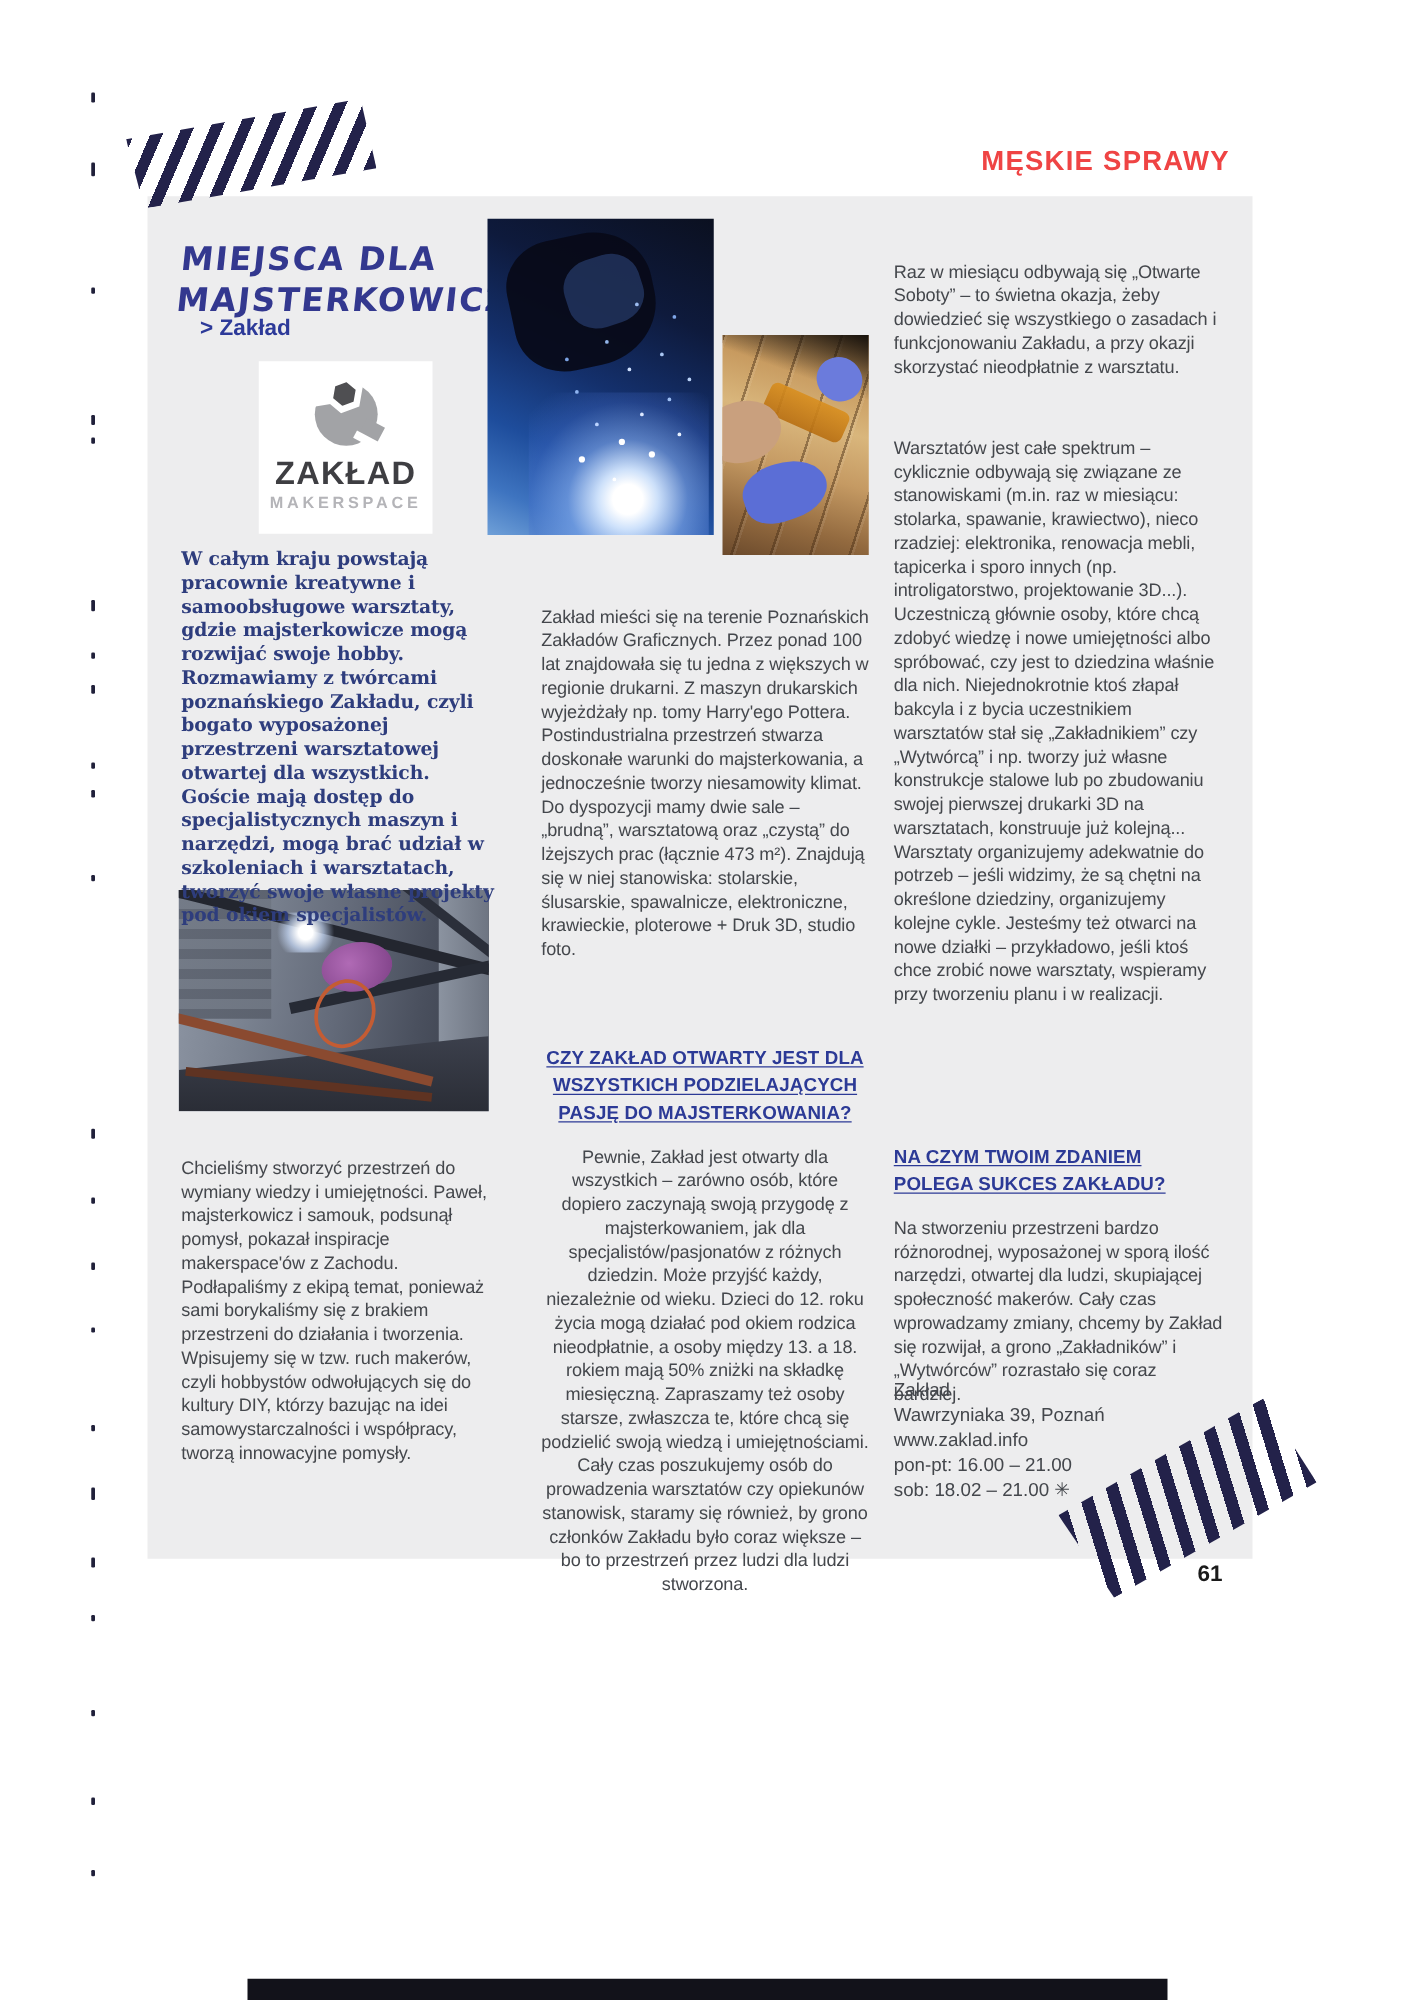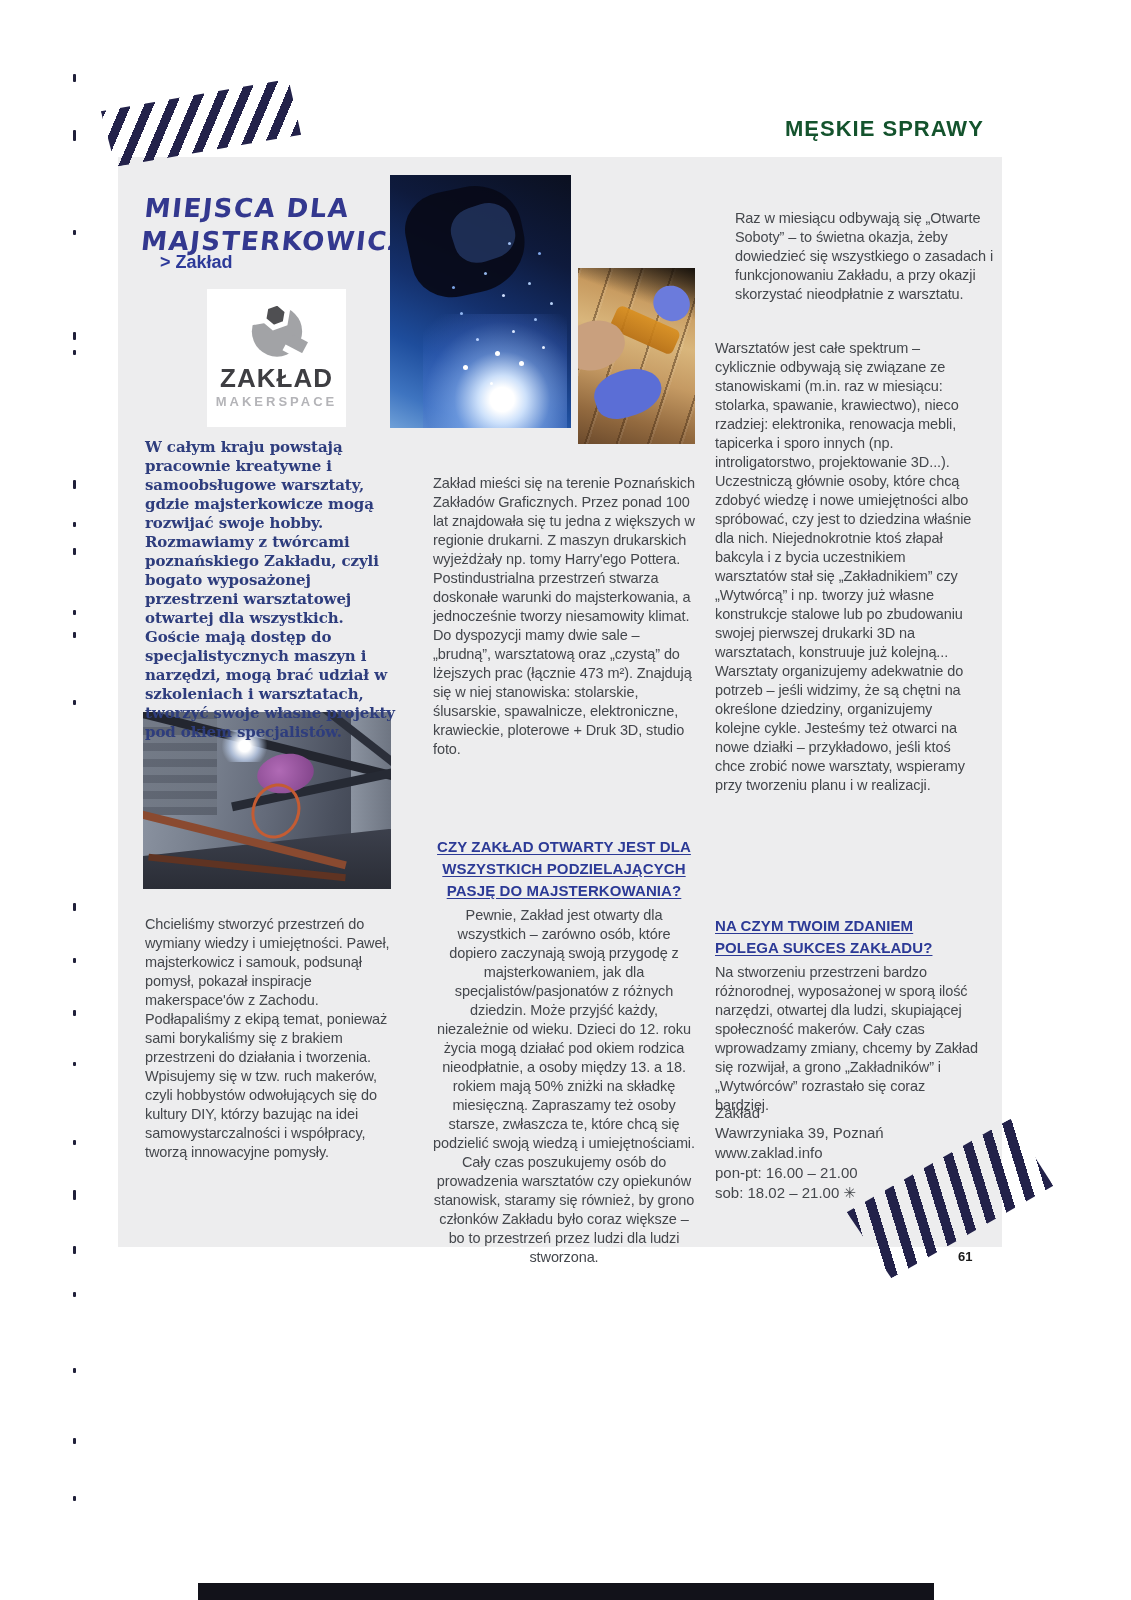--- a/index.html
+++ b/index.html
@@ -12,21 +12,21 @@
   .stripes.tl{left:103px;top:90px;width:196px;height:66px;transform:rotate(-7deg);
               clip-path:polygon(0 14%,97% 0,100% 86%,4% 100%);}
   .stripes.br{left:852px;top:1155px;width:196px;height:88px;transform:rotate(-27deg);
               background:repeating-linear-gradient(100deg,#23224a 0 10px,transparent 10px 22px);
               clip-path:polygon(0 10%,96% 0,100% 90%,5% 100%);}
   .bottom-bar{position:absolute;left:198px;top:1583px;width:736px;height:17px;background:#12121a;}
   .edge-mark{position:absolute;left:73px;width:3px;background:#20203a;border-radius:1px;}
 
   
   .section-header{position:absolute;left:785px;top:116px;font-size:22px;font-weight:700;
-                  letter-spacing:1px;color:#14532d;font-family:"Liberation Sans",sans-serif;}
+                  letter-spacing:1px;color:#ef4444;font-family:"Liberation Sans",sans-serif;}
   .title{position:absolute;left:143px;top:192px;color:#33388f;font-weight:800;
          font-family:"DejaVu Sans",sans-serif;font-size:26px;line-height:33px;
          letter-spacing:1.5px;transform:skewX(-6deg);}
   .subtitle{position:absolute;left:160px;top:252px;color:#2d3a99;font-weight:700;font-size:18px;}
 
   
   .logo-box{position:absolute;left:207px;top:289px;width:139px;height:138px;background:#ffffff;
             display:flex;flex-direction:column;align-items:center;justify-content:flex-start;}
   .logo-box svg{width:74px;height:74px;margin-top:4px;}
   .logo-name{font-weight:800;font-size:26px;letter-spacing:1px;color:#3e3e42;line-height:26px;margin-top:-2px;
@@ -84,31 +84,31 @@
   .wk-frame{left:-5%;bottom:26%;width:88%;height:8px;background:#8a4a30;transform:rotate(14deg);}
   .wk-frame2{left:2%;bottom:10%;width:80%;height:7px;background:#5f3322;transform:rotate(6deg);}
 
   
   .intro{position:absolute;left:145px;top:438px;width:252px;color:#2e3d7d;
          font-family:"DejaVu Serif",serif;font-weight:700;font-size:15px;line-height:19px;
          letter-spacing:-0.1px;}
   .qa{position:absolute;}
   .qa-q{color:#2c3a96;font-weight:700;font-size:15px;line-height:22px;text-decoration:underline;
         text-underline-offset:2px;letter-spacing:0.1px;}
-  .qa-a{color:#44474c;font-size:14.5px;line-height:19px;margin-top:4px;letter-spacing:-0.1px;}
-  .plain-para{position:absolute;color:#44474c;font-size:14.5px;line-height:19px;letter-spacing:-0.1px;margin-left:20px;}
+  .qa-a{color:#44474c;font-size:14.5px;line-height:19px;margin-top:15px;letter-spacing:-0.1px;}
+  .plain-para{position:absolute;color:#44474c;font-size:14.5px;line-height:19px;letter-spacing:-0.1px;}
   .qa1{left:145px;top:911px;width:255px;}
   .qa2{left:433px;top:470px;width:262px;}
   .qa3{left:433px;top:836px;width:262px;text-align:center;}
   .para-open{left:715px;top:209px;width:264px;}
   .qa4{left:715px;top:335px;width:264px;}
   .qa5{left:715px;top:915px;width:264px;}
   .contact{position:absolute;left:715px;top:1103px;width:264px;color:#44474c;
            font-size:15px;line-height:20px;}
-  .page-number{position:absolute;left:958px;top:1249px;font-size:13px;font-weight:700;color:#1a1a1a;}
+  .page-number{position:absolute;left:958px;top:1249px;font-size:18px;font-weight:700;color:#1a1a1a;}
 </style>
 </head>
 <body>
 
 <div class="page">
 
   <div class="gray-panel"></div>
 
   <div class="stripes tl"></div>
   <div class="stripes br"></div>

